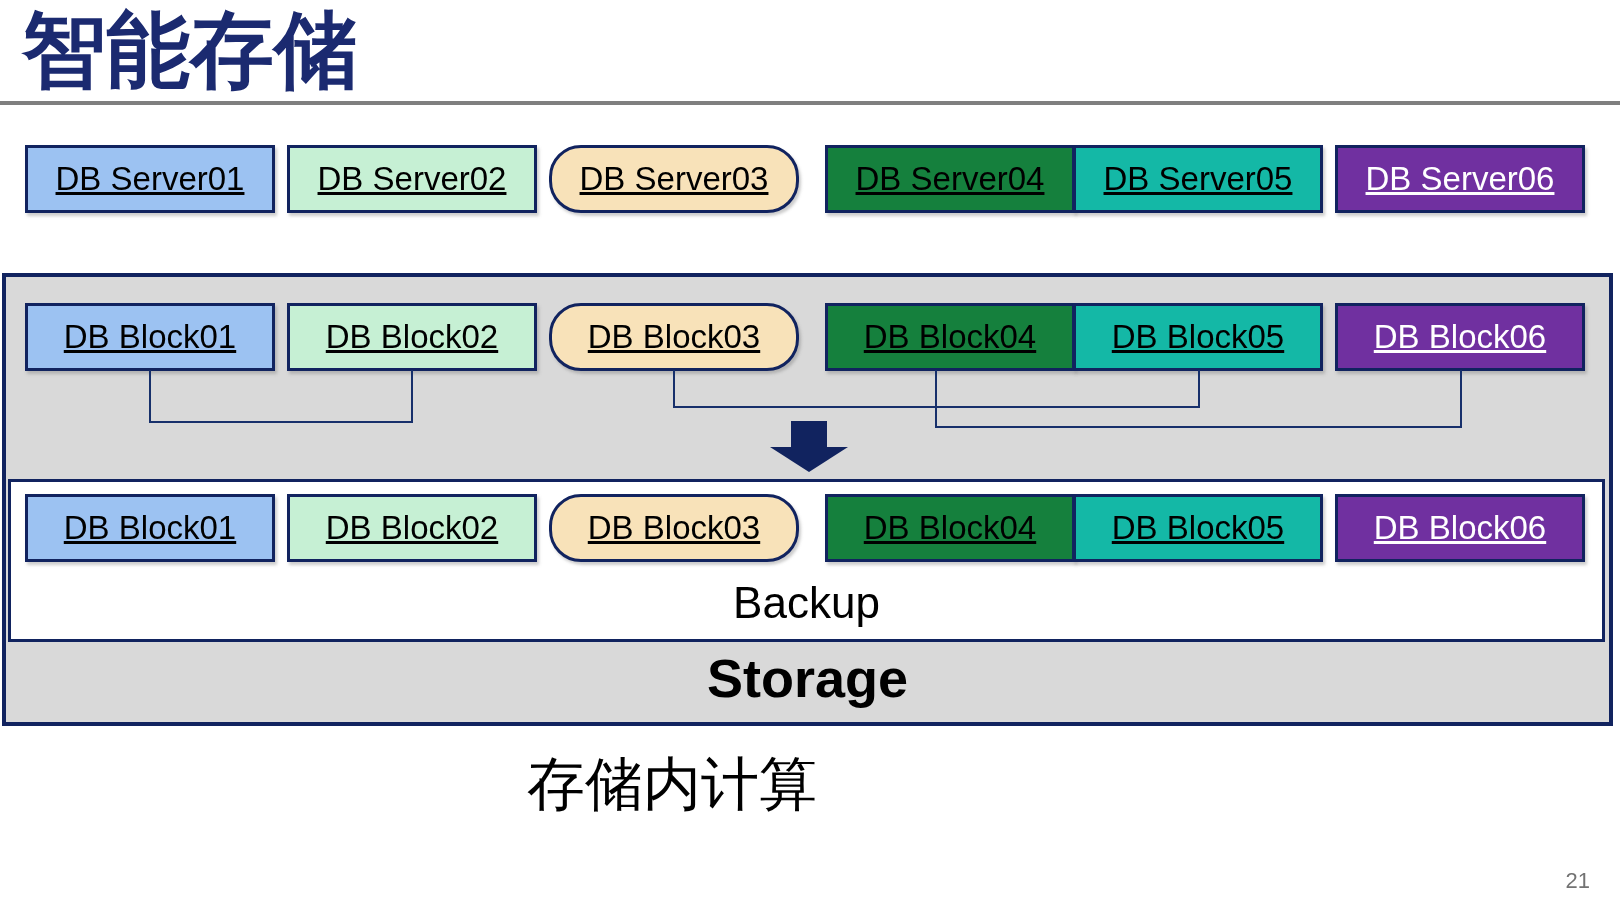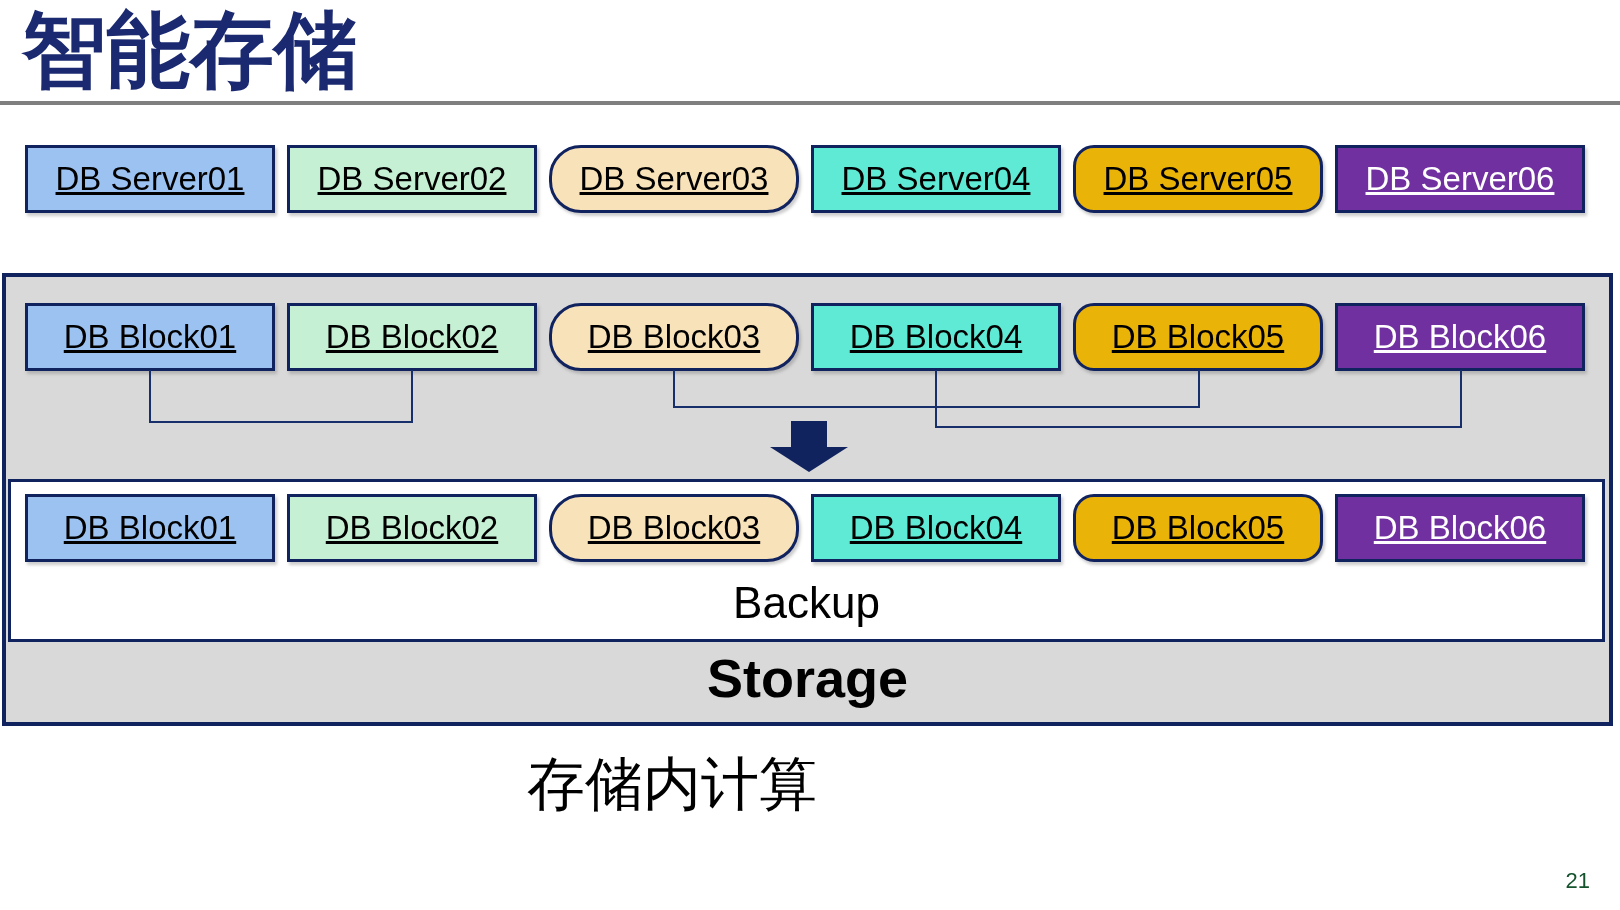--- a/index.html
+++ b/index.html
@@ -12,21 +12,21 @@
   .title { left:22px; top:0; width:900px; height:112px; line-height:100px;
            font-size:84px; font-weight:bold; color:#1B2A70; white-space:nowrap; }
   .title-rule { left:0; top:101px; width:1620px; height:4px; background:#7F7F7F; }
 
   
   .box { height:68px; width:250px; border:3px solid #11235F; text-align:center;
          line-height:62px; font-size:33px; color:#000;
          box-shadow:2px 3px 3px rgba(110,110,110,0.35);text-decoration:underline; }
   .x0{left:25px} .x1{left:287px} .x2{left:549px} .x3{left:811px} .x4{left:1073px} .x5{left:1335px}
   .f0{background:#9CC2F2;} .f1{background:#C6F0D4;} .f2{background:#F8E2B9;border-radius:32px;}
-  .f3{background:#5eead4;} .f4{background:#eab308;border-radius:21px;} .f5{background:#7030A0; color:#ffffff;}
+  .f3{background:#15803d;margin-left:14px;} .f4{background:#14b8a6;} .f5{background:#7030A0; color:#ffffff;}
 
   .server-row .box { top:145px; }
   .block-row-top .box { top:303px; }
   .block-row-bottom .box { top:494px; }
 
   
   .panel-gray { left:2px; top:273px; width:1611px; height:453px;
                 background:#D9D9D9; border:4px solid #11235F; }
   .panel-white { left:8px; top:479px; width:1597px; height:163px;
                  background:#ffffff; border:3px solid #11235F; }
@@ -44,21 +44,21 @@
                 border-left:39px solid transparent; border-right:39px solid transparent;
                 border-top:25px solid #11235F; }
 
   .backup-label { left:8px; top:578px; width:1597px; text-align:center;
                   font-size:44px; line-height:50px; color:#000; }
   .storage-label { left:2px; top:648px; width:1611px; text-align:center;
                    font-size:54px; line-height:60px; font-weight:bold; color:#000; }
 
   .caption { left:0; top:748px; width:1344px; text-align:center;
              font-size:58px; line-height:72px; color:#000; }
-  .page-number { right:30px; top:868px; font-size:22px; color:#14532d; }
+  .page-number { right:30px; top:868px; font-size:22px; color:#737373; }
 </style>
 </head>
 <body>
 
 <div class="abs title">智能存储</div>
 <div class="abs title-rule"></div>
 
 <div class="server-row">
   <div class="abs box x0 f0">DB Server01</div>
   <div class="abs box x1 f1">DB Server02</div>

